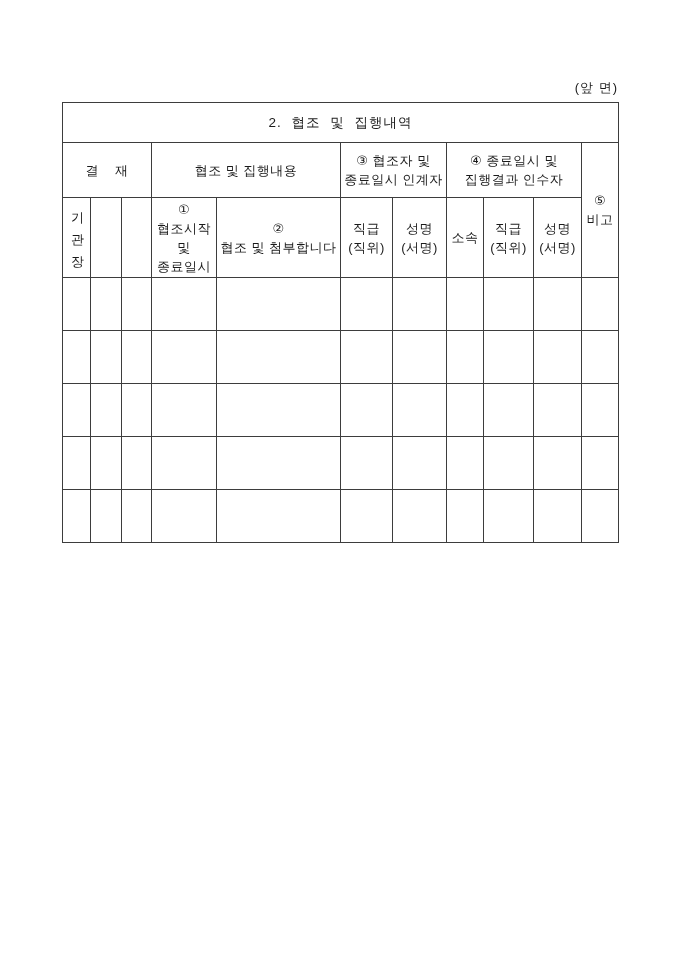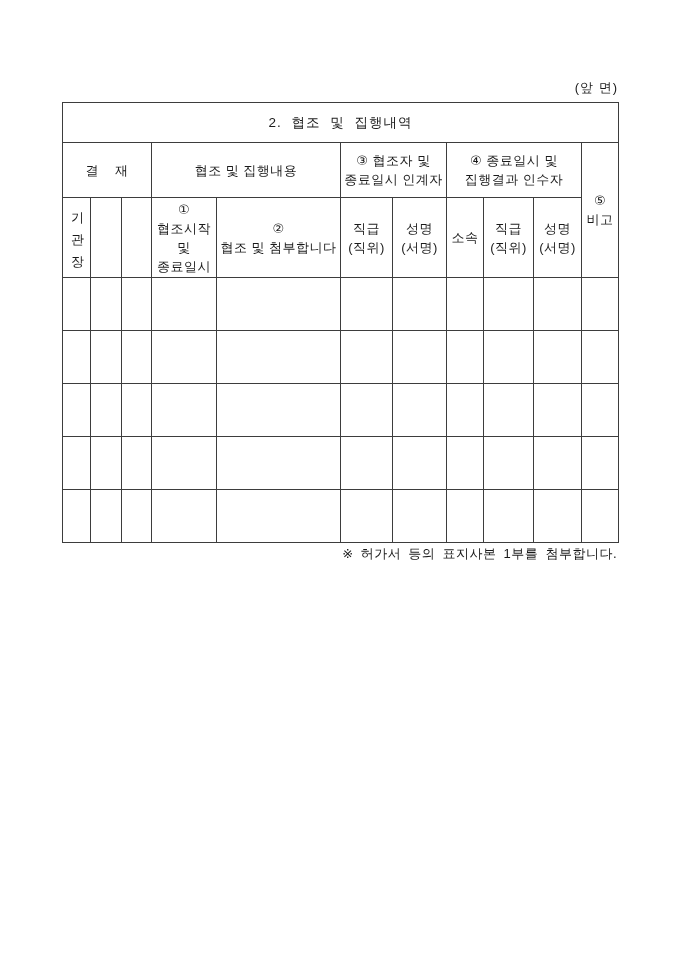--- a/index.html
+++ b/index.html
@@ -199,15 +199,14 @@
           <td></td>
           <td></td>
           <td></td>
           <td></td>
           <td></td>
           <td></td>
     </tr>
   </tbody>
     </table>
 
-  <div class="note">※ 허가서 등의 표지사본 1부를 첨부합니다.</div>
 
 </div>
 
 </body></html>

